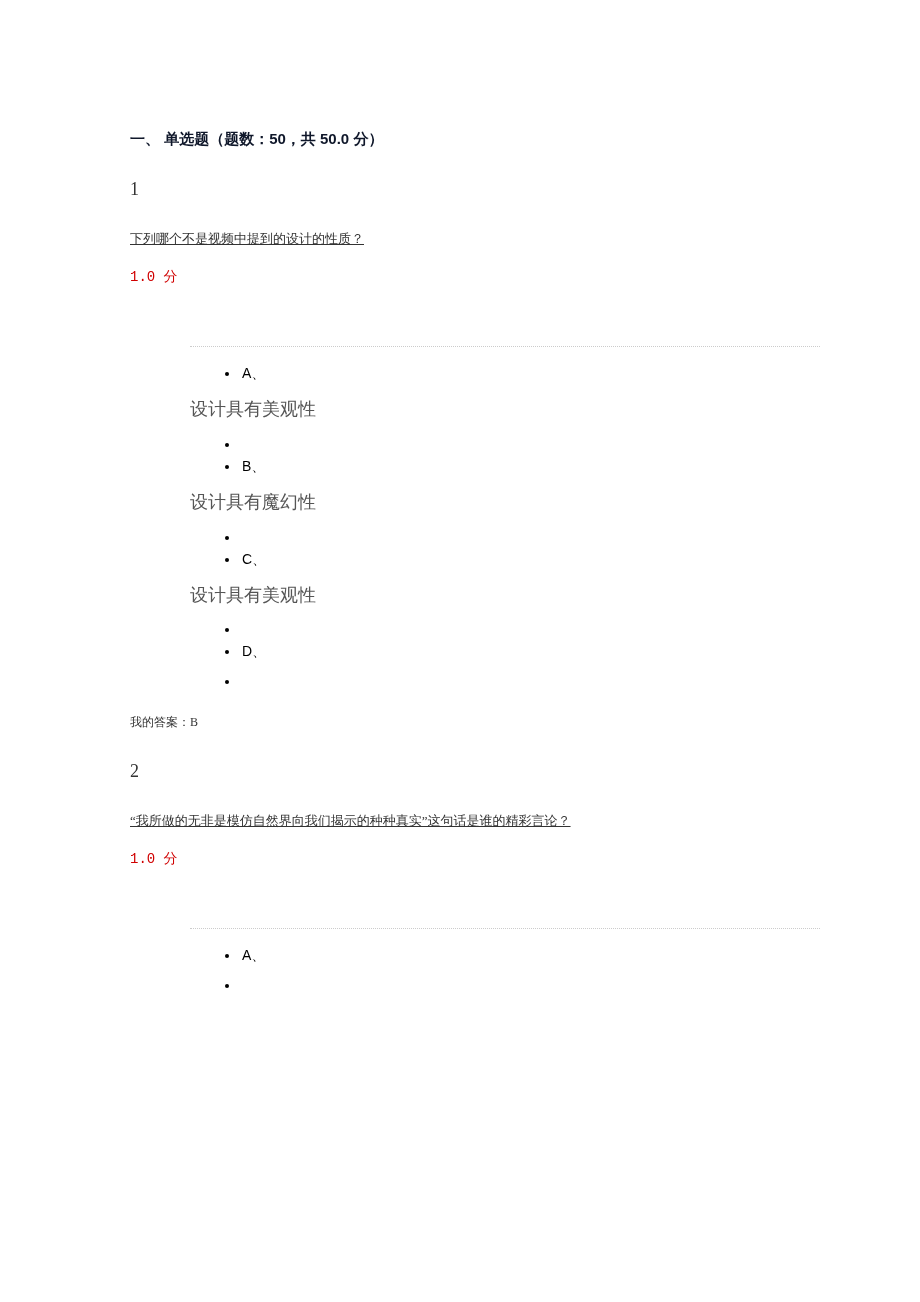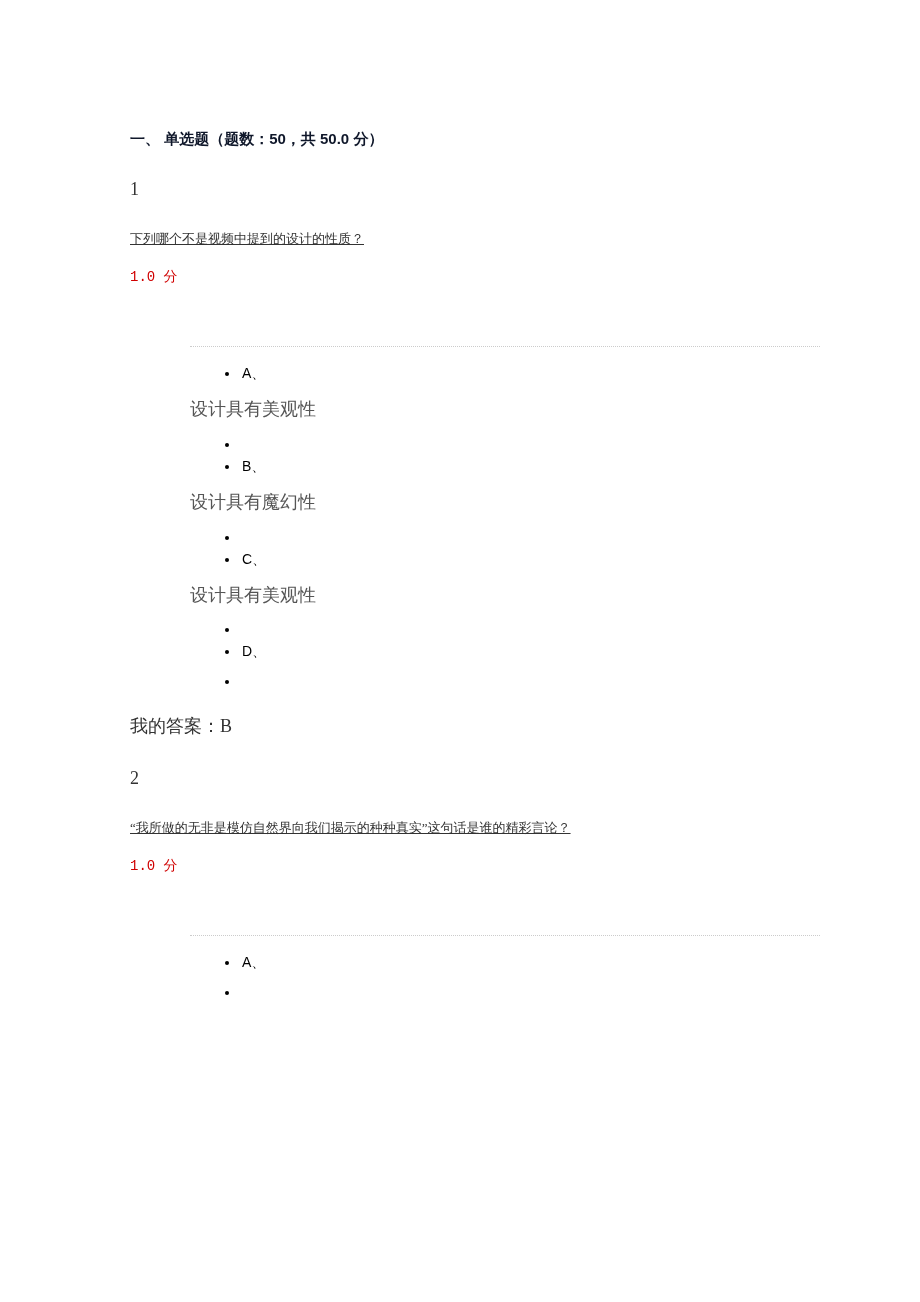--- a/index.html
+++ b/index.html
@@ -62,21 +62,21 @@
     .option-text {
       font-family: "SimSun", serif;
       font-size: 18px;
       color: #555;
       margin-bottom: 12px;
       margin-top: 8px;
       line-height: 1.6;
     }
     .my-answer {
       font-family: "SimSun", serif;
-      font-size: 18px;
+      font-size: 12px;
       color: #333;
       margin-top: 25px;
       margin-bottom: 30px;
     }
     .empty-bullet {
       min-height: 10px;
     }
   </style>
 </head>
 <body>

